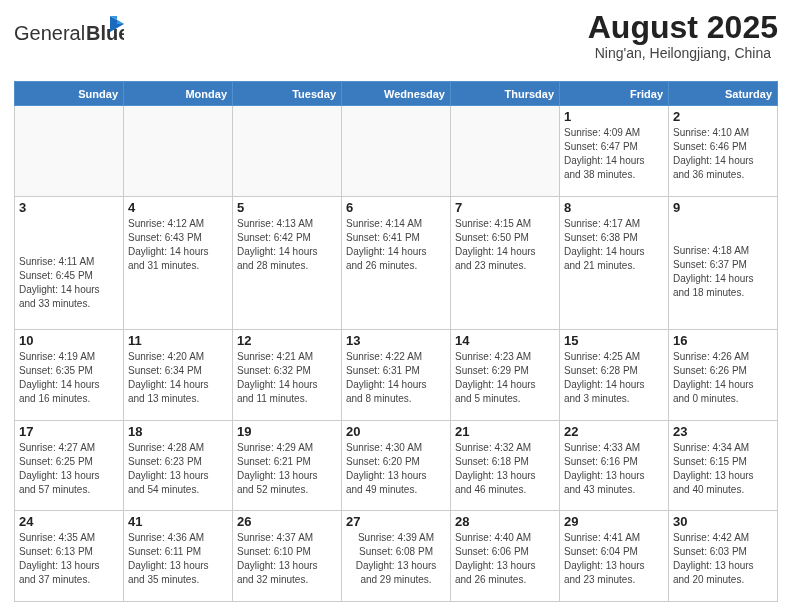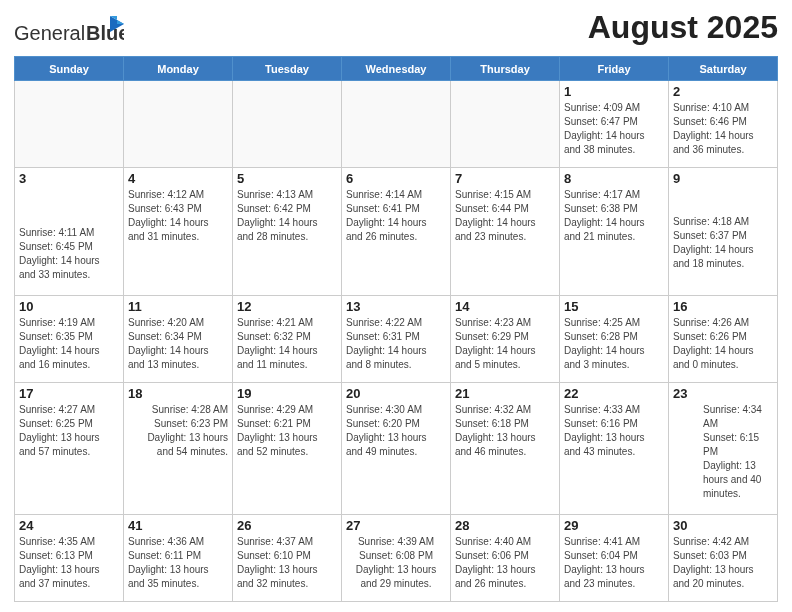--- a/index.html
+++ b/index.html
@@ -15,21 +15,21 @@
       height: 612px;
       background: #fff;
       display: flex;
       flex-direction: column;
       padding: 10px 14px 10px 14px;
     }
     .header-row {
       display: flex;
       justify-content: space-between;
       align-items: flex-start;
-      margin-bottom: 0;
+      margin-bottom: 20px;
     }
     .logo {
       display: flex;
       align-items: center;
       margin-top: 4px;
     }
     .title-block {
       text-align: center;
     }
     .month-title {
@@ -47,21 +47,21 @@
       border-collapse: collapse;
       width: 100%;
       flex: 1;
       table-layout: fixed;
     }
     .calendar th {
       background: #3a7abf;
       color: #fff;
       font-size: 11px;
       font-weight: bold;
-      text-align: center;
+      text-align: right;
       padding: 4px 5px;
       border: 1px solid #5090cc;
       height: 24px;
     }
     .calendar td {
       vertical-align: top;
       border: 1px solid #ccc;
       padding: 3px 4px;
       font-size: 8.5px;
       color: #333;
@@ -98,20 +98,21 @@
           <text x="0" y="26" font-family="Arial" font-size="20" fill="#333">General</text>
           <text x="72" y="26" font-family="Arial" font-size="20" font-weight="bold" fill="#333">Blue</text>
 
           <polygon points="96,2 110,10 96,18" fill="#1a6abf"></polygon>
           <polygon points="96,2 110,10 103,10 103,2" fill="#3399dd"></polygon>
         </svg>
       </div>
     </div>
     <div class="title-block">
       <div class="month-title">August 2025</div>
+      <div class="location-title">Ning'an, Heilongjiang, China</div>
     </div>
   </div>
 
   <table class="calendar">
     <thead>
       <tr>
       <th>Sunday</th>
           <th>Monday</th>
           <th>Tuesday</th>
           <th>Wednesday</th>
@@ -161,21 +162,21 @@
           </td>
           <td>
             <span class="day-number">6</span>
             <div class="day-info" style="white-space: pre-line;">Sunrise: 4:14 AM
 Sunset: 6:41 PM
 Daylight: 14 hours and 26 minutes.</div>
           </td>
           <td>
             <span class="day-number">7</span>
             <div class="day-info" style="white-space: pre-line;">Sunrise: 4:15 AM
-Sunset: 6:44 PM
+Sunset: 6:50 PM
 Daylight: 14 hours and 23 minutes.</div>
           </td>
           <td>
             <span class="day-number">8</span>
             <div class="day-info" style="white-space: pre-line;">Sunrise: 4:17 AM
 Sunset: 6:38 PM
 Daylight: 14 hours and 21 minutes.</div>
           </td>
           <td>
             <span class="day-number">9</span>
@@ -230,21 +231,21 @@
         </tr>
         <tr>
           <td>
             <span class="day-number">17</span>
             <div class="day-info" style="white-space: pre-line;">Sunrise: 4:27 AM
 Sunset: 6:25 PM
 Daylight: 13 hours and 57 minutes.</div>
           </td>
           <td>
             <span class="day-number">18</span>
-            <div class="day-info" style="white-space: pre-line; text-align: right;">Sunrise: 4:28 AM
+            <div class="day-info" style="white-space: pre-line;">Sunrise: 4:28 AM
 Sunset: 6:23 PM
 Daylight: 13 hours and 54 minutes.</div>
           </td>
           <td>
             <span class="day-number">19</span>
             <div class="day-info" style="white-space: pre-line;">Sunrise: 4:29 AM
 Sunset: 6:21 PM
 Daylight: 13 hours and 52 minutes.</div>
           </td>
           <td>
@@ -260,21 +261,21 @@
 Daylight: 13 hours and 46 minutes.</div>
           </td>
           <td>
             <span class="day-number">22</span>
             <div class="day-info" style="white-space: pre-line;">Sunrise: 4:33 AM
 Sunset: 6:16 PM
 Daylight: 13 hours and 43 minutes.</div>
           </td>
           <td>
             <span class="day-number">23</span>
-            <div class="day-info" style="white-space: pre-line; margin-left: 30px;">Sunrise: 4:34 AM
+            <div class="day-info" style="white-space: pre-line;">Sunrise: 4:34 AM
 Sunset: 6:15 PM
 Daylight: 13 hours and 40 minutes.</div>
           </td>
         </tr>
         <tr>
           <td>
             <span class="day-number">24</span>
             <div class="day-info" style="white-space: pre-line;">Sunrise: 4:35 AM
 Sunset: 6:13 PM
 Daylight: 13 hours and 37 minutes.</div>

